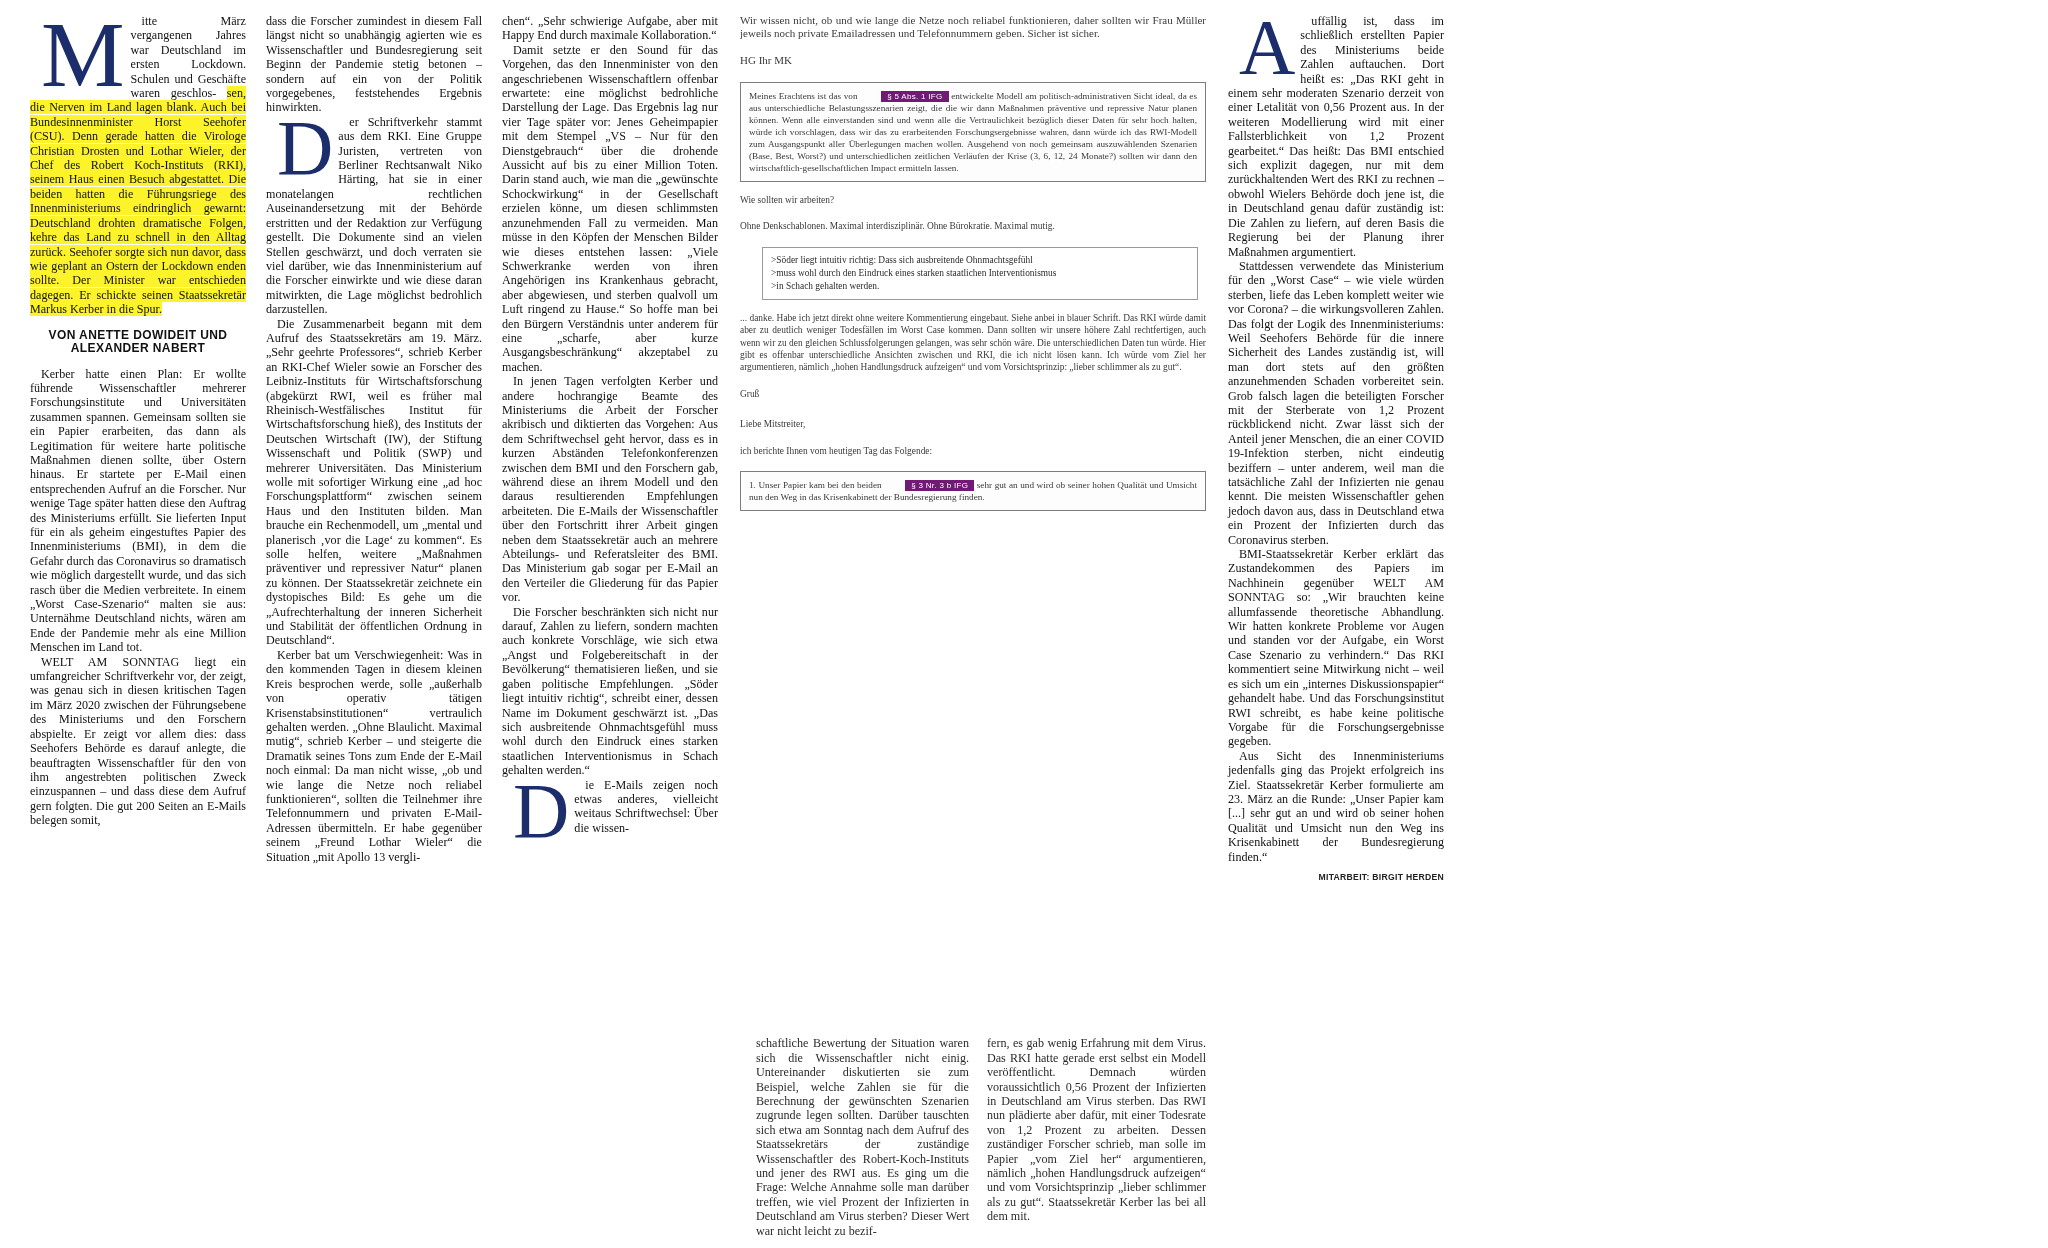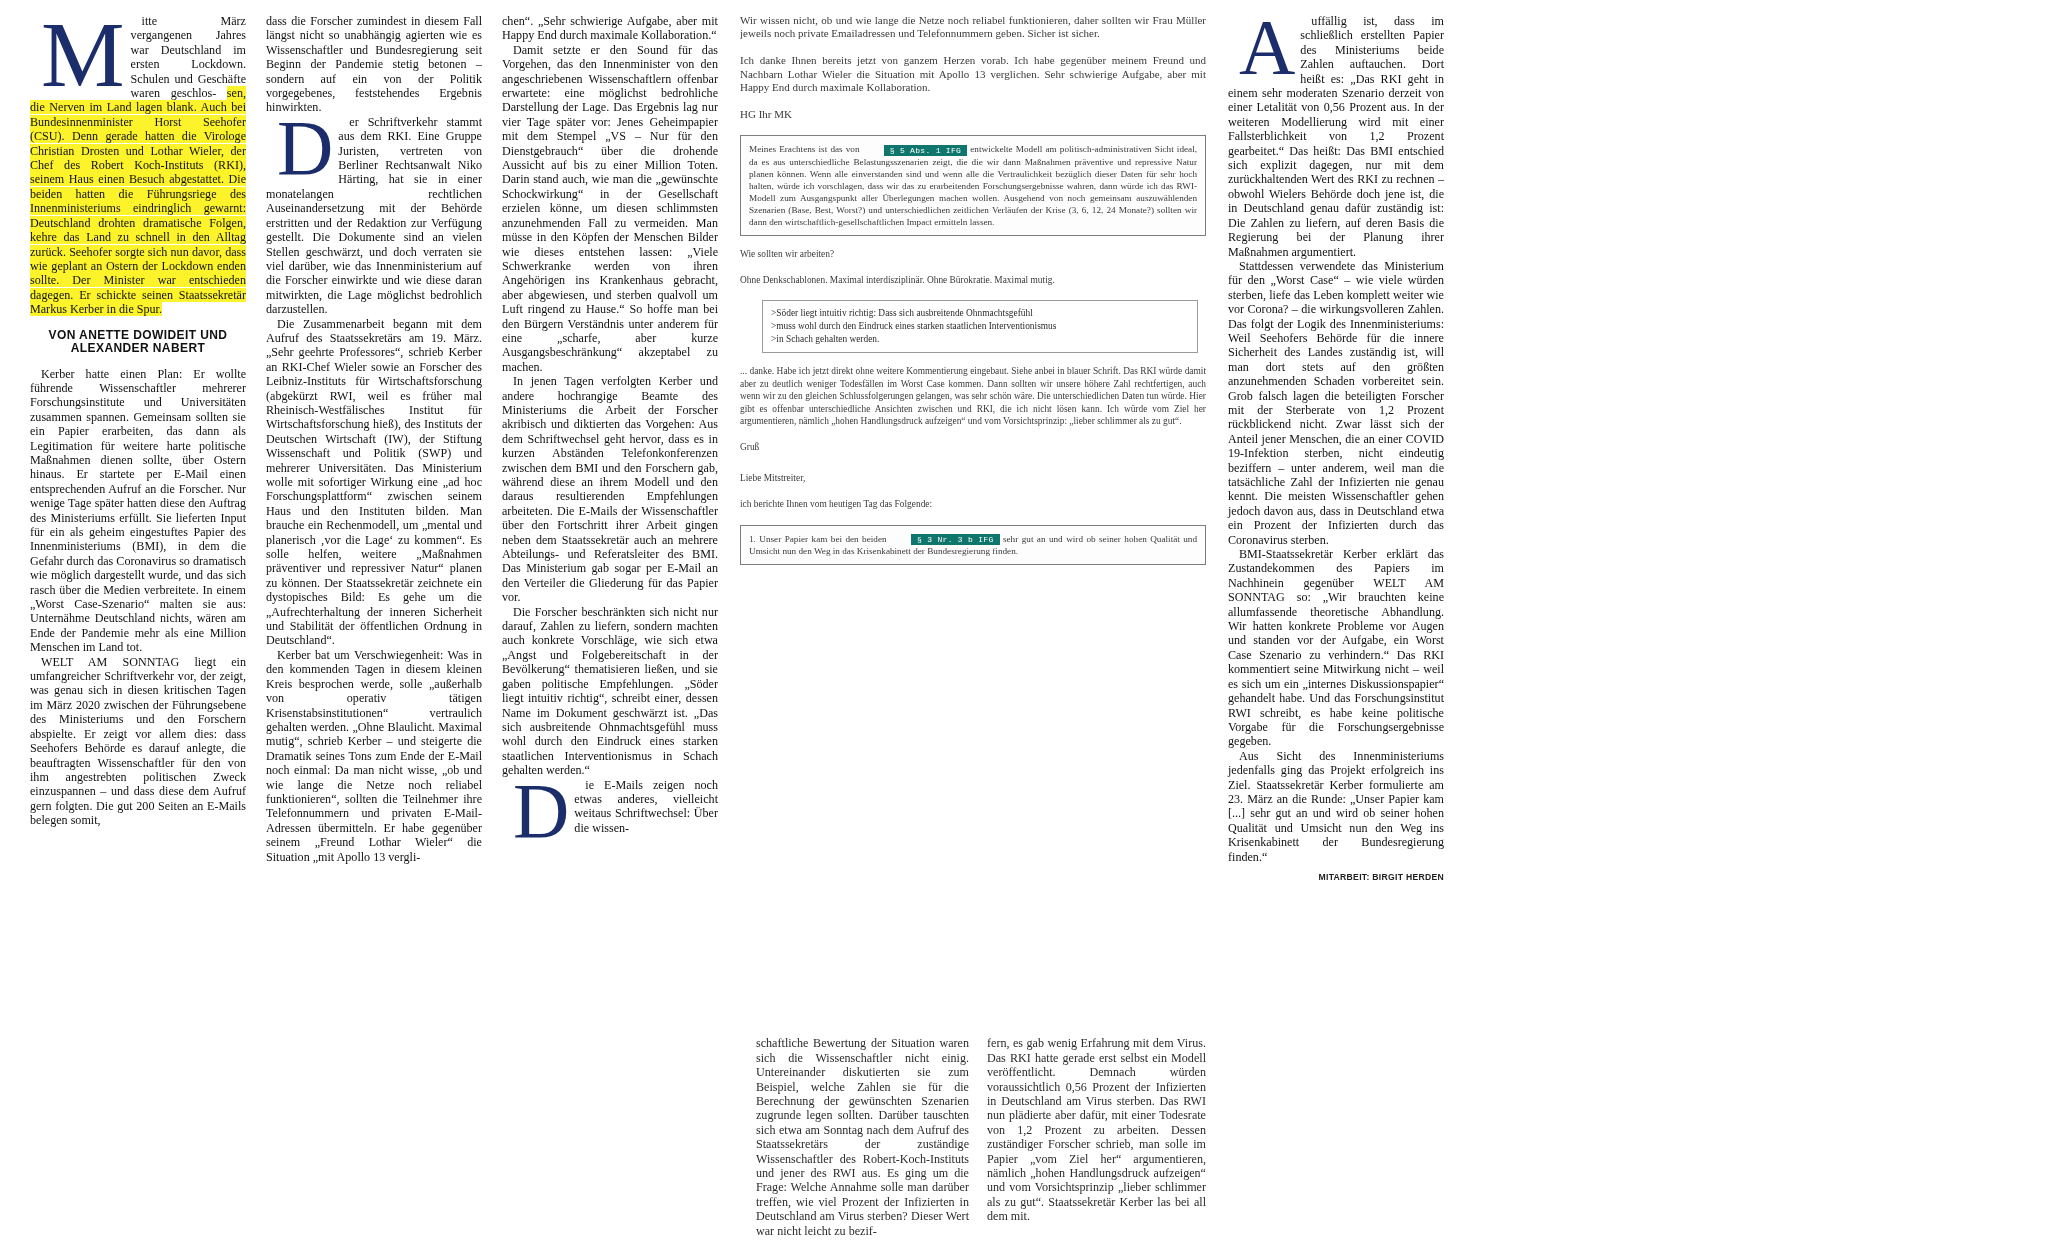--- a/index.html
+++ b/index.html
@@ -107,28 +107,28 @@
     border: 1px solid #7d7d7d;
     padding: 7px 8px;
     font-size: 9.2px;
     line-height: 12px;
     color: #3a3a3a;
     margin-bottom: 12px;
     background: #fdfdfd;
   }
   .redact {
     display: inline-block;
-    background: #0f766e;
+    background: #701a75;
     color: #ffffff;
     font-size: 8px;
     line-height: 11px;
     padding: 0 6px;
     vertical-align: middle;
     letter-spacing: 0.3px;
-    font-family: Liberation Mono, monospace;
+    font-family: Liberation Sans, sans-serif;
     margin-left: 21px;
   }
   .scan-small {
     font-size: 9.4px;
     line-height: 12.4px;
   }
   .scan-indentbox {
     border: 1px solid #9a9a9a;
     padding: 6px 8px;
     margin: 10px 8px 12px 22px;
@@ -188,21 +188,20 @@
       <p>Damit setzte er den Sound für das Vorgehen, das den Innenminister von den angeschriebenen Wissenschaftlern offenbar erwartete: eine möglichst bedrohliche Darstellung der Lage. Das Ergebnis lag nur vier Tage später vor: Jenes Geheimpapier mit dem Stempel „VS – Nur für den Dienstgebrauch“ über die drohende Aussicht auf bis zu einer Million Toten. Darin stand auch, wie man die „gewünschte Schockwirkung“ in der Gesellschaft erzielen könne, um diesen schlimmsten anzunehmenden Fall zu vermeiden. Man müsse in den Köpfen der Menschen Bilder wie dieses entstehen lassen: „Viele Schwerkranke werden von ihren Angehörigen ins Krankenhaus gebracht, aber abgewiesen, und sterben qualvoll um Luft ringend zu Hause.“ So hoffe man bei den Bürgern Verständnis unter anderem für eine „scharfe, aber kurze Ausgangsbeschränkung“ akzeptabel zu machen.</p>
       <p>In jenen Tagen verfolgten Kerber und andere hochrangige Beamte des Ministeriums die Arbeit der Forscher akribisch und diktierten das Vorgehen: Aus dem Schriftwechsel geht hervor, dass es in kurzen Abständen Telefonkonferenzen zwischen dem BMI und den Forschern gab, während diese an ihrem Modell und den daraus resultierenden Empfehlungen arbeiteten. Die E-Mails der Wissenschaftler über den Fortschritt ihrer Arbeit gingen neben dem Staatssekretär auch an mehrere Abteilungs- und Referatsleiter des BMI. Das Ministerium gab sogar per E-Mail an den Verteiler die Gliederung für das Papier vor.</p>
       <p>Die Forscher beschränkten sich nicht nur darauf, Zahlen zu liefern, sondern machten auch konkrete Vorschläge, wie sich etwa „Angst und Folgebereitschaft in der Bevölkerung“ thematisieren ließen, und sie gaben politische Empfehlungen. „Söder liegt intuitiv richtig“, schreibt einer, dessen Name im Dokument geschwärzt ist. „Das sich ausbreitende Ohnmachtsgefühl muss wohl durch den Eindruck eines starken staatlichen Interventionismus in Schach gehalten werden.“</p>
       <p class="dropcap-para"><span class="dropcap small">D</span><span>ie E-Mails zeigen noch etwas anderes, vielleicht weitaus Schriftwechsel: Über die wissen-</span></p>
     </div>
 
     <div class="col wide-doc">
       <div class="doc-scan">
         <div class="doc-upper">
           <div class="scan-block">Wir wissen nicht, ob und wie lange die Netze noch reliabel funktionieren, daher sollten wir Frau Müller jeweils noch private Emailadressen und Telefonnummern geben. Sicher ist sicher.</div>
-          <div class="scan-block">Ich danke Ihnen bereits jetzt von ganzem Herzen vorab. Ich habe gegenüber meinem Freund und Nachbarn Lothar Wieler die Situation mit Apollo 13 verglichen. Sehr schwierige Aufgabe, aber mit Happy End durch maximale Kollaboration.</div>
           <div class="scan-block">HG Ihr MK</div>
 
           <div class="scan-box">
             <span>Meines Erachtens ist das von</span>
             <span class="redact">§ 5 Abs. 1 IFG</span>
             <span>entwickelte Modell am politisch-administrativen Sicht ideal, da es aus unterschiedliche Belastungsszenarien zeigt, die die wir dann Maßnahmen präventive und repressive Natur planen können. Wenn alle einverstanden sind und wenn alle die Vertraulichkeit bezüglich dieser Daten für sehr hoch halten, würde ich vorschlagen, dass wir das zu erarbeitenden Forschungsergebnisse wahren, dann würde ich das RWI-Modell zum Ausgangspunkt aller Überlegungen machen wollen. Ausgehend von noch gemeinsam auszuwählenden Szenarien (Base, Best, Worst?) und unterschiedlichen zeitlichen Verläufen der Krise (3, 6, 12, 24 Monate?) sollten wir dann den wirtschaftlich-gesellschaftlichen Impact ermitteln lassen.</span>
           </div>
 
           <div class="scan-block scan-small">Wie sollten wir arbeiten?</div>
           <div class="scan-block scan-small">Ohne Denkschablonen. Maximal interdisziplinär. Ohne Bürokratie. Maximal mutig.</div>

